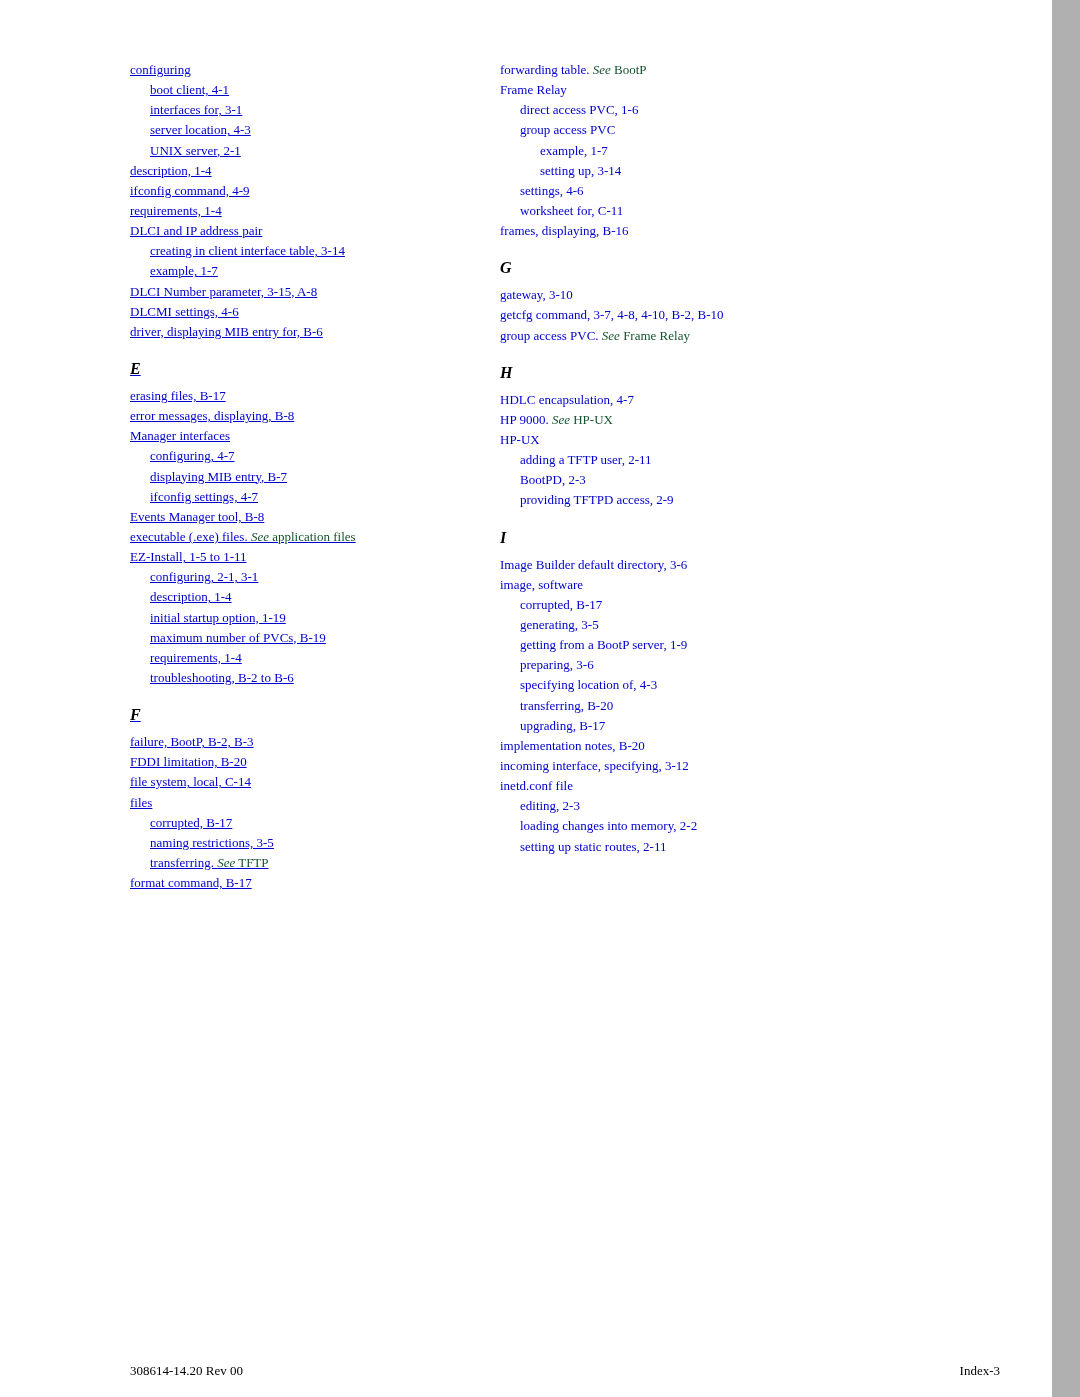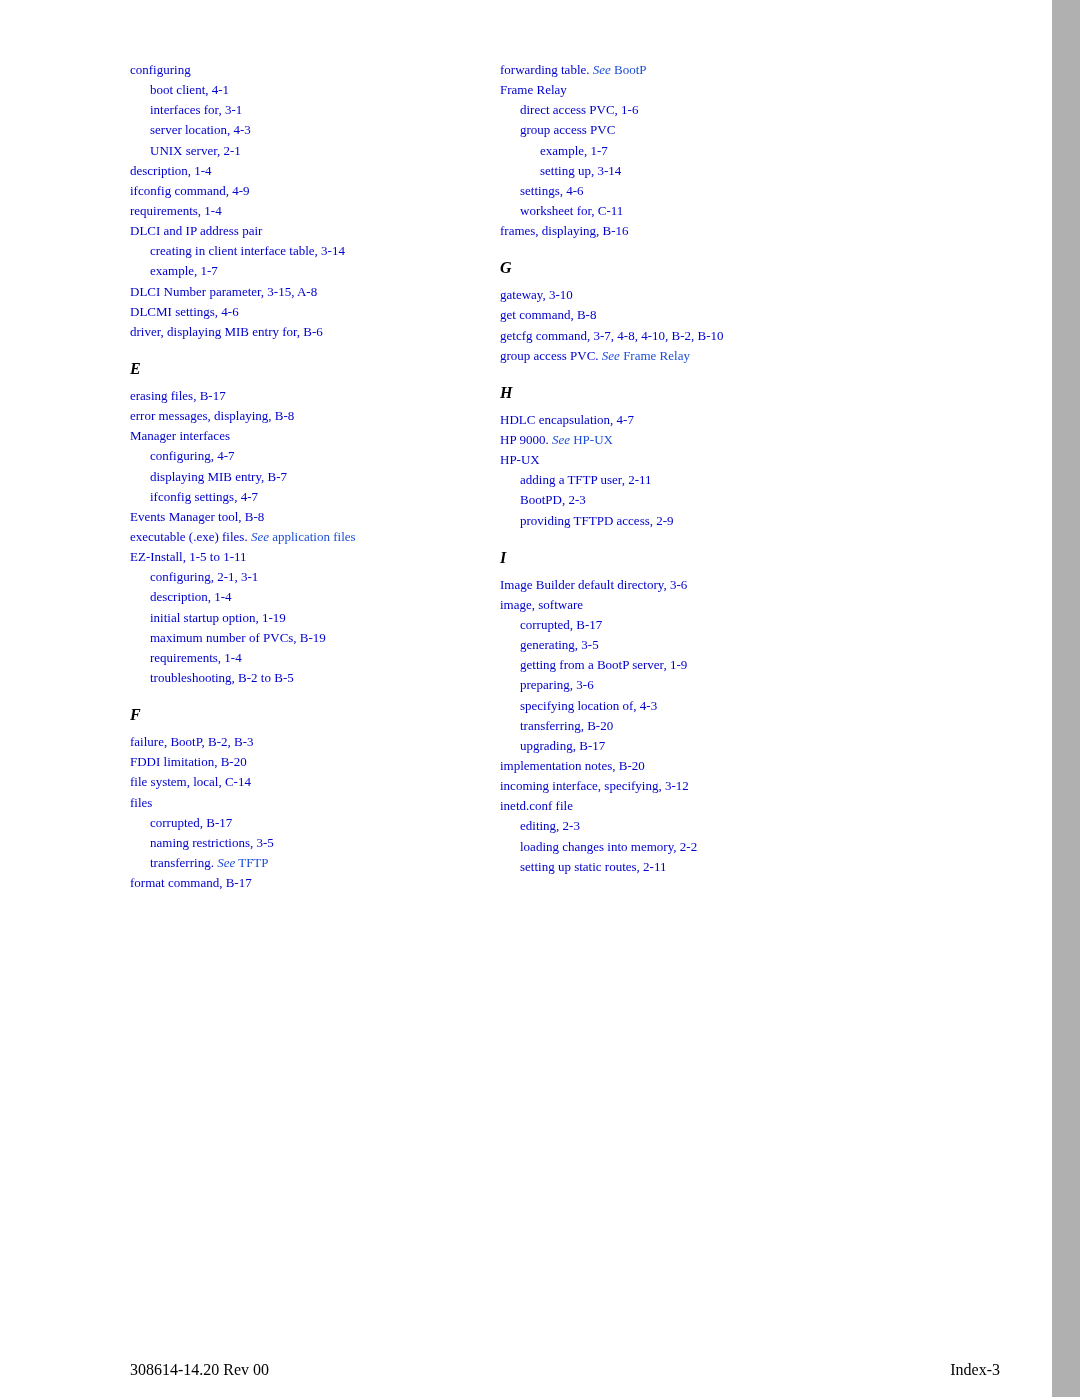--- a/index.html
+++ b/index.html
@@ -20,20 +20,21 @@
     }
     .content-area {
       display: flex;
       flex: 1;
       padding: 0 80px 0 130px;
     }
     .left-column {
       width: 370px;
       flex-shrink: 0;
       padding-right: 30px;
+      text-decoration: underline;
     }
     .right-column {
       flex: 1;
     }
     .right-sidebar {
       position: absolute;
       right: 0;
       top: 0;
       width: 28px;
       height: 1397px;
@@ -45,34 +46,34 @@
       font-style: italic;
       color: #000000;
       margin-top: 18px;
       margin-bottom: 8px;
     }
     .entry {
       color: #0000cc;
       line-height: 1.55;
     }
     .entry .black {
-      color: #1d4ed8;
+      color: #14532d;
     }
     .indent1 {
       padding-left: 20px;
     }
     .indent2 {
       padding-left: 40px;
     }
     .footer {
       display: flex;
       justify-content: space-between;
       padding: 18px 80px 18px 130px;
       color: #000000;
-      font-size: 16px;
+      font-size: 13px;
       border-top: none;
       margin-top: auto;
     }
   </style>
 </head>
 <body>
 
 <div class="page">
   <div class="content-area">
 
@@ -101,21 +102,21 @@
       <div class="entry indent1">displaying MIB entry, B-7</div>
       <div class="entry indent1">ifconfig settings, 4-7</div>
       <div class="entry">Events Manager tool, B-8</div>
       <div class="entry">executable (.exe) files. <span class="black"><em>See</em> application files</span></div>
       <div class="entry">EZ-Install, 1-5 to 1-11</div>
       <div class="entry indent1">configuring, 2-1, 3-1</div>
       <div class="entry indent1">description, 1-4</div>
       <div class="entry indent1">initial startup option, 1-19</div>
       <div class="entry indent1">maximum number of PVCs, B-19</div>
       <div class="entry indent1">requirements, 1-4</div>
-      <div class="entry indent1">troubleshooting, B-2 to B-5</div>
+      <div class="entry indent1">troubleshooting, B-2 to B-6</div>
 
       <div class="section-header">F</div>
       <div class="entry">failure, BootP, B-2, B-3</div>
       <div class="entry">FDDI limitation, B-20</div>
       <div class="entry">file system, local, C-14</div>
       <div class="entry">files</div>
       <div class="entry indent1">corrupted, B-17</div>
       <div class="entry indent1">naming restrictions, 3-5</div>
       <div class="entry indent1">transferring. <span class="black"><em>See</em> TFTP</span></div>
       <div class="entry">format command, B-17</div>
@@ -128,21 +129,20 @@
       <div class="entry indent1">direct access PVC, 1-6</div>
       <div class="entry indent1">group access PVC</div>
       <div class="entry indent2">example, 1-7</div>
       <div class="entry indent2">setting up, 3-14</div>
       <div class="entry indent1">settings, 4-6</div>
       <div class="entry indent1">worksheet for, C-11</div>
       <div class="entry">frames, displaying, B-16</div>
 
       <div class="section-header">G</div>
       <div class="entry">gateway, 3-10</div>
-      <div class="entry">get command, B-8</div>
       <div class="entry">getcfg command, 3-7, 4-8, 4-10, B-2, B-10</div>
       <div class="entry">group access PVC. <span class="black"><em>See</em> Frame Relay</span></div>
 
       <div class="section-header">H</div>
       <div class="entry">HDLC encapsulation, 4-7</div>
       <div class="entry">HP 9000. <span class="black"><em>See</em> HP-UX</span></div>
       <div class="entry">HP-UX</div>
       <div class="entry indent1">adding a TFTP user, 2-11</div>
       <div class="entry indent1">BootPD, 2-3</div>
       <div class="entry indent1">providing TFTPD access, 2-9</div>

